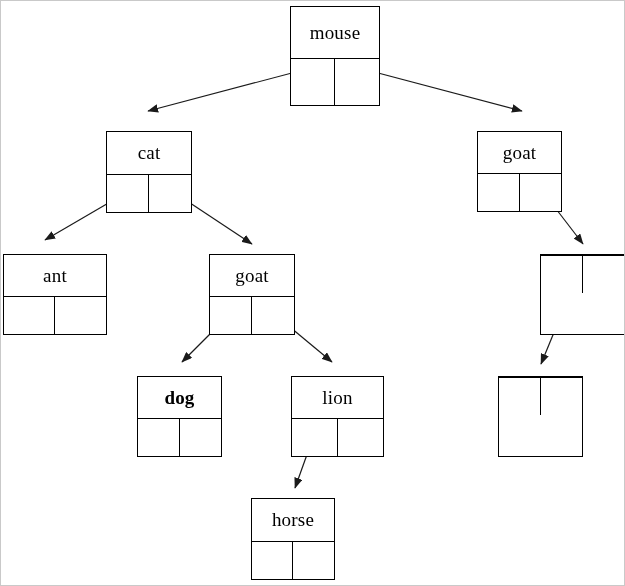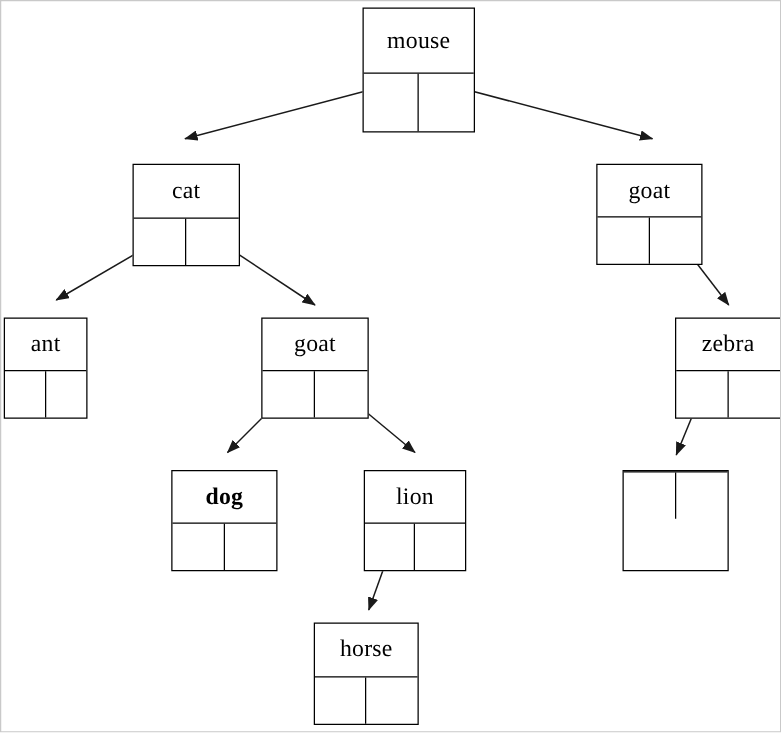--- a/index.html
+++ b/index.html
@@ -96,49 +96,48 @@
           <div class="ptr-cell right-cell"></div>
         </div>
       </div>
       <div class="node" style="left: 476px; top: 130px; width: 85px; height: 81px;">
         <div class="node-label">goat</div>
         <div class="node-ptrs">
           <div class="ptr-cell left-cell"></div>
           <div class="ptr-cell right-cell"></div>
         </div>
       </div>
-      <div class="node" style="left: 2px; top: 253px; width: 67px; height: 81px;">
+      <div class="node" style="left: 2px; top: 253px; width: 104px; height: 81px;">
         <div class="node-label">ant</div>
         <div class="node-ptrs">
           <div class="ptr-cell left-cell"></div>
           <div class="ptr-cell right-cell"></div>
         </div>
       </div>
       <div class="node" style="left: 208px; top: 253px; width: 86px; height: 81px;">
         <div class="node-label">goat</div>
         <div class="node-ptrs">
           <div class="ptr-cell left-cell"></div>
           <div class="ptr-cell right-cell"></div>
         </div>
       </div>
       <div class="node" style="left: 539px; top: 253px; width: 85px; height: 81px;">
-        <div class="node-label">zebra</div>
         <div class="node-ptrs">
           <div class="ptr-cell left-cell"></div>
           <div class="ptr-cell right-cell"></div>
         </div>
       </div>
       <div class="node" style="left: 136px; top: 375px; width: 85px; height: 81px; font-weight: bold;">
         <div class="node-label">dog</div>
         <div class="node-ptrs">
           <div class="ptr-cell left-cell"></div>
           <div class="ptr-cell right-cell"></div>
         </div>
       </div>
-      <div class="node" style="left: 290px; top: 375px; width: 82px; height: 81px;">
+      <div class="node" style="left: 290px; top: 375px; width: 93px; height: 81px;">
         <div class="node-label">lion</div>
         <div class="node-ptrs">
           <div class="ptr-cell left-cell"></div>
           <div class="ptr-cell right-cell"></div>
         </div>
       </div>
       <div class="node" style="left: 497px; top: 375px; width: 85px; height: 81px;">
         <div class="node-ptrs">
           <div class="ptr-cell left-cell"></div>
           <div class="ptr-cell right-cell"></div>

